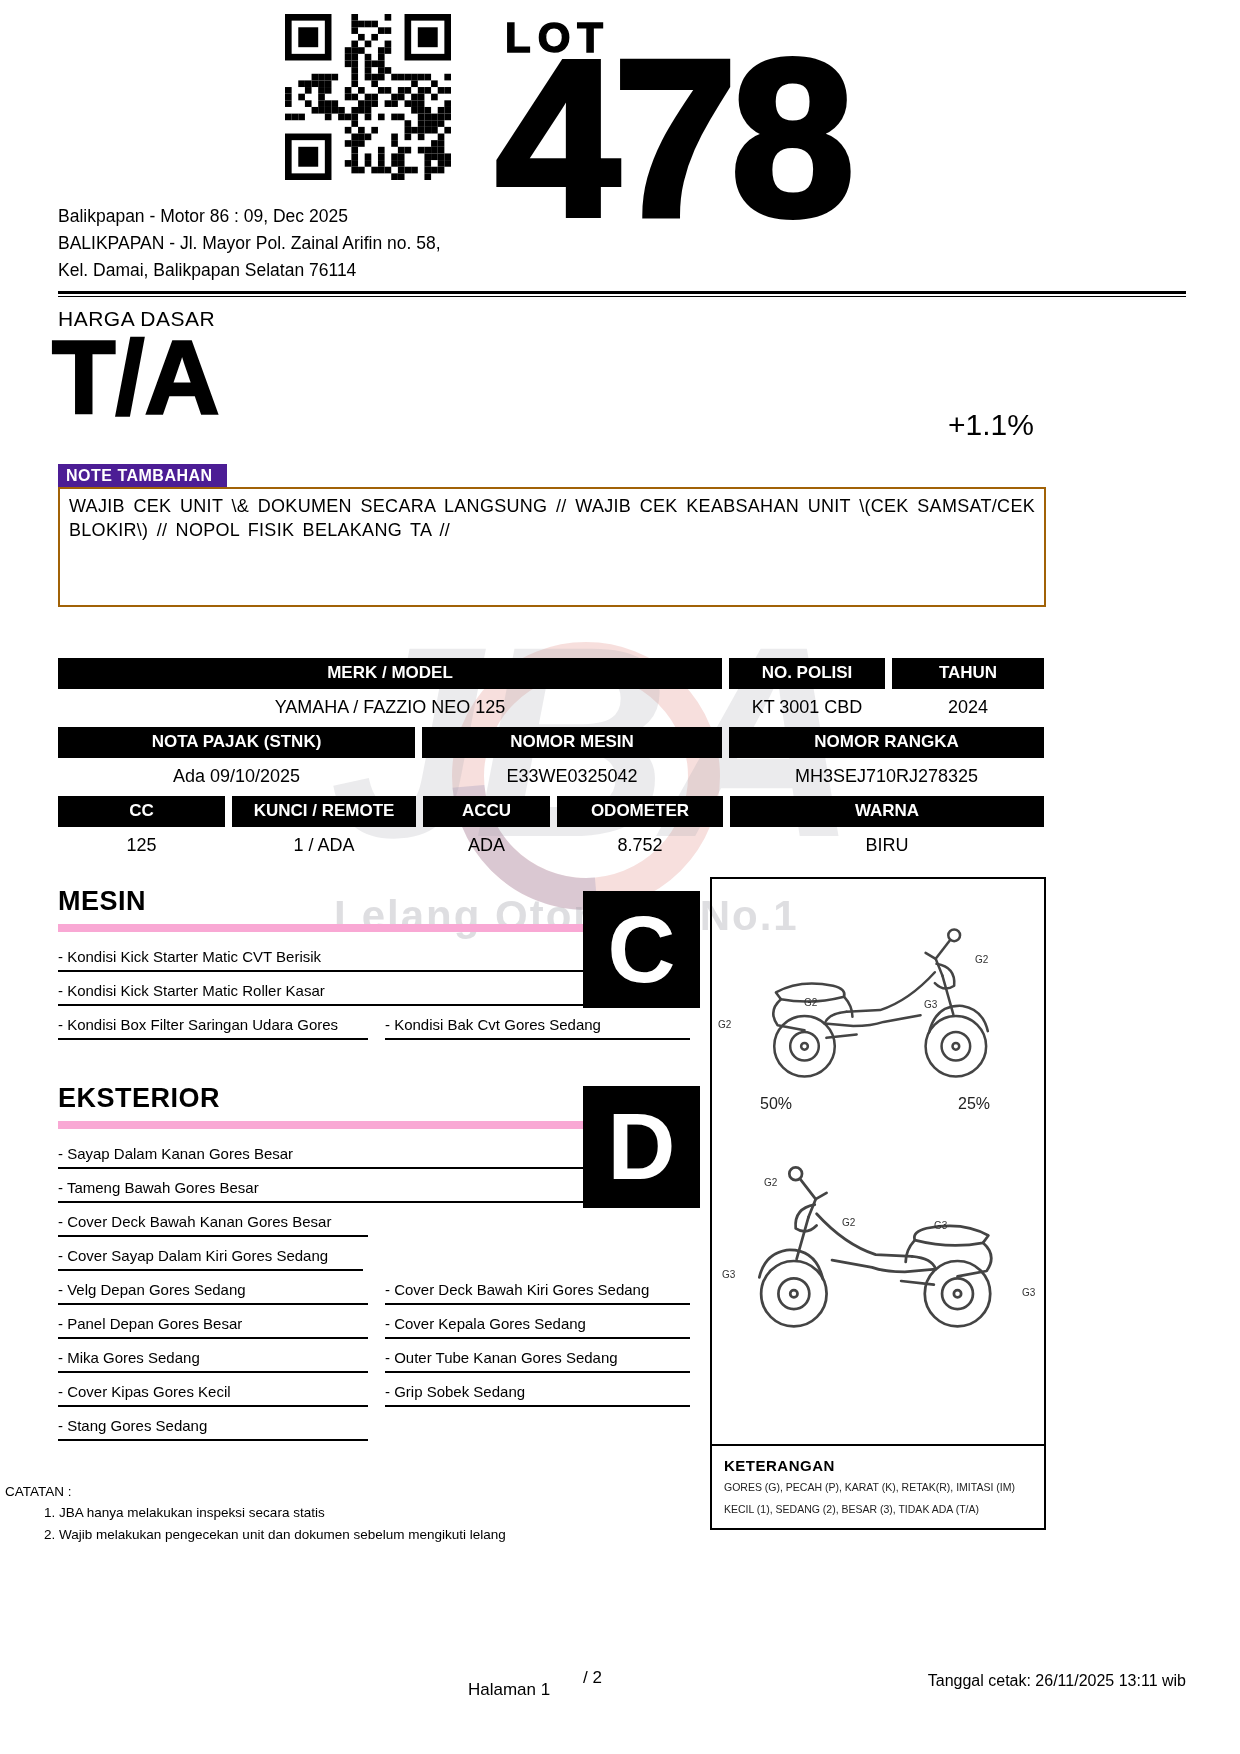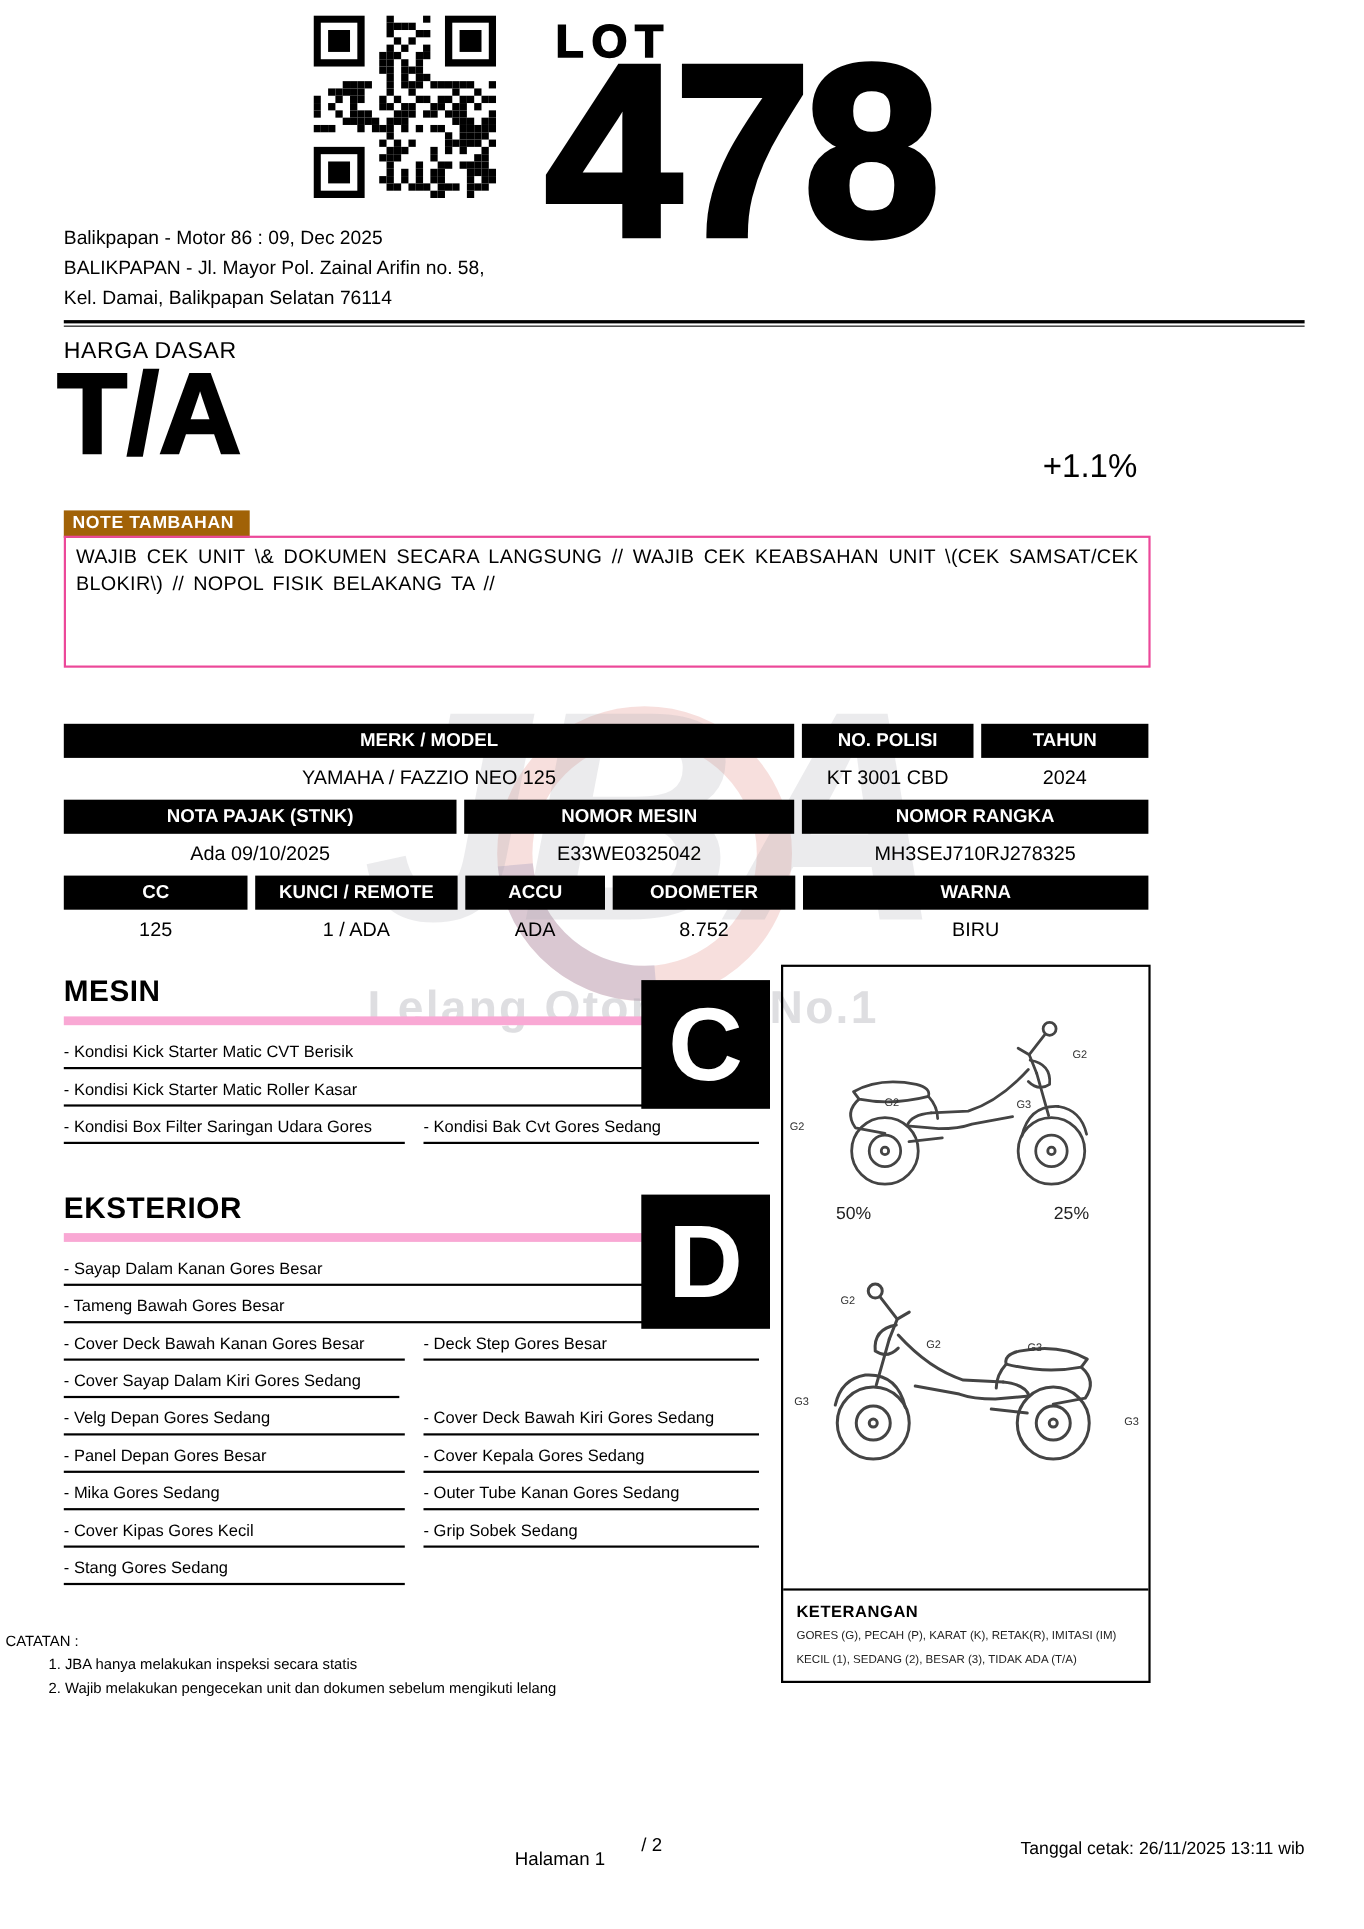--- a/index.html
+++ b/index.html
@@ -31,24 +31,24 @@
   .lot-number { position:absolute; left:496px; top:22px; font-size:222px; font-weight:bold;
                 line-height:1.05; letter-spacing:-6px; -webkit-text-stroke:6px #000; }
   .address { position:absolute; left:58px; top:203px; font-size:17.5px; line-height:1.55; }
   .double-rule { position:absolute; left:58px; top:291px; width:1128px; height:6px;
                  border-top:3.5px solid #000; border-bottom:1.5px solid #000; }
   .harga-label { position:absolute; left:58px; top:307px; font-size:21px; letter-spacing:0.5px; }
   .harga-value { position:absolute; left:52px; top:318px; font-size:104px; font-weight:bold;
                  -webkit-text-stroke:2.5px #000; }
   .pct { position:absolute; left:948px; top:408px; font-size:30px; font-weight:normal; }
   
-  .note-chip { position:absolute; left:58px; top:464px; background:#a16207; color:#fff;
+  .note-chip { position:absolute; left:58px; top:464px; background:#4c1d95; color:#fff;
                font-size:16px; font-weight:bold; letter-spacing:0.5px; padding:3px 14px 4px 8px; }
   .note-box { position:absolute; left:58px; top:487px; width:988px; height:120px;
-              border:2px solid #ec4899; padding:5px 9px; font-size:18px; line-height:1.35;
+              border:2px solid #a16207; padding:5px 9px; font-size:18px; line-height:1.35;
               text-align:justify; word-spacing:3px; letter-spacing:0.3px; }
   
   .spec-table { position:absolute; left:58px; top:658px; width:986px; }
   .trow { display:grid; column-gap:7px; }
   .g1 { grid-template-columns:664px 156px 152px; }
   .g2 { grid-template-columns:357px 300px 315px; }
   .g3 { grid-template-columns:167px 184px 127px 166px 314px; }
   .th { background:#000; color:#fff; font-weight:bold; text-align:center;
         font-size:17px; padding:5px 0 6px; }
   .tdv { text-align:center; font-size:18px; padding:8px 0 9px; }
@@ -379,21 +379,20 @@
   <div class="grade-badge grade-d">D</div>
   <div class="items eks-items">
     <div class="item-row">
       <div class="cell w-wide">- Sayap Dalam Kanan Gores Besar</div>
     </div>
     <div class="item-row">
       <div class="cell w-wide">- Tameng Bawah Gores Besar</div>
     </div>
     <div class="item-row">
       <div class="cell w-l">- Cover Deck Bawah Kanan Gores Besar</div>
-      <div class="cell w-r">- Deck Step Gores Besar</div>
     </div>
     <div class="item-row">
       <div class="cell w-r">- Cover Sayap Dalam Kiri Gores Sedang</div>
     </div>
     <div class="item-row">
       <div class="cell w-l">- Velg Depan Gores Sedang</div>
       <div class="cell w-r">- Cover Deck Bawah Kiri Gores Sedang</div>
     </div>
     <div class="item-row">
       <div class="cell w-l">- Panel Depan Gores Besar</div>

